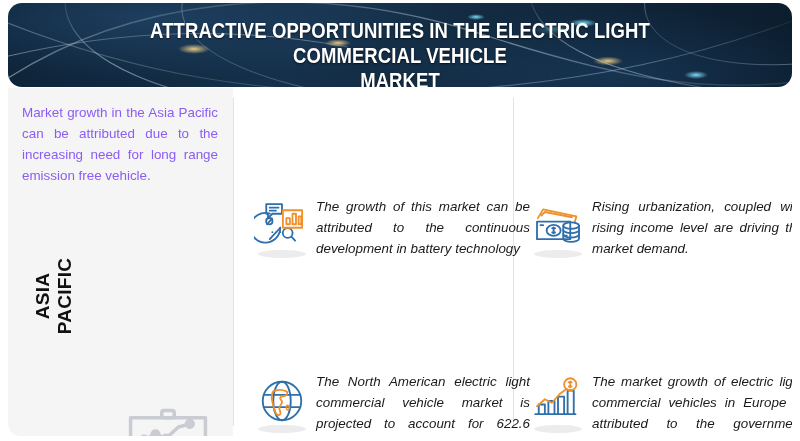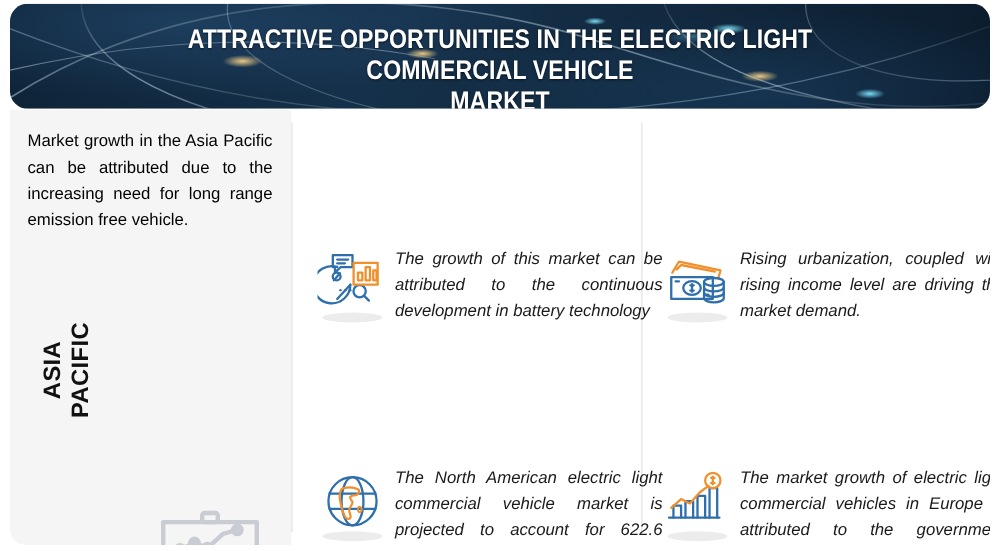--- a/index.html
+++ b/index.html
@@ -44,21 +44,21 @@
     overflow:hidden;
   }
 
   .leftpanel{
     position:absolute;left:0;top:0;width:225px;height:348px;
     background:#f5f5f5;
     border-radius:0 0 0 12px;
   }
   .left-text{
     position:absolute;left:14px;top:14px;width:196px;
-    font-size:13.4px;line-height:21px;color:#000000;
+    font-size:13.4px;line-height:21px;color:#8b5cf6;
     text-align:justify;text-align-last:left;
   }
   .asia-label{
     position:absolute;left:-14px;top:186px;width:120px;
     transform:rotate(-90deg);transform-origin:50% 50%;
     font-size:19px;font-weight:bold;line-height:22px;color:#111;
     letter-spacing:.3px;text-align:center;white-space:pre-line;
   }
   .board-icon{position:absolute;left:108px;top:312px;width:104px;height:104px;}
 

